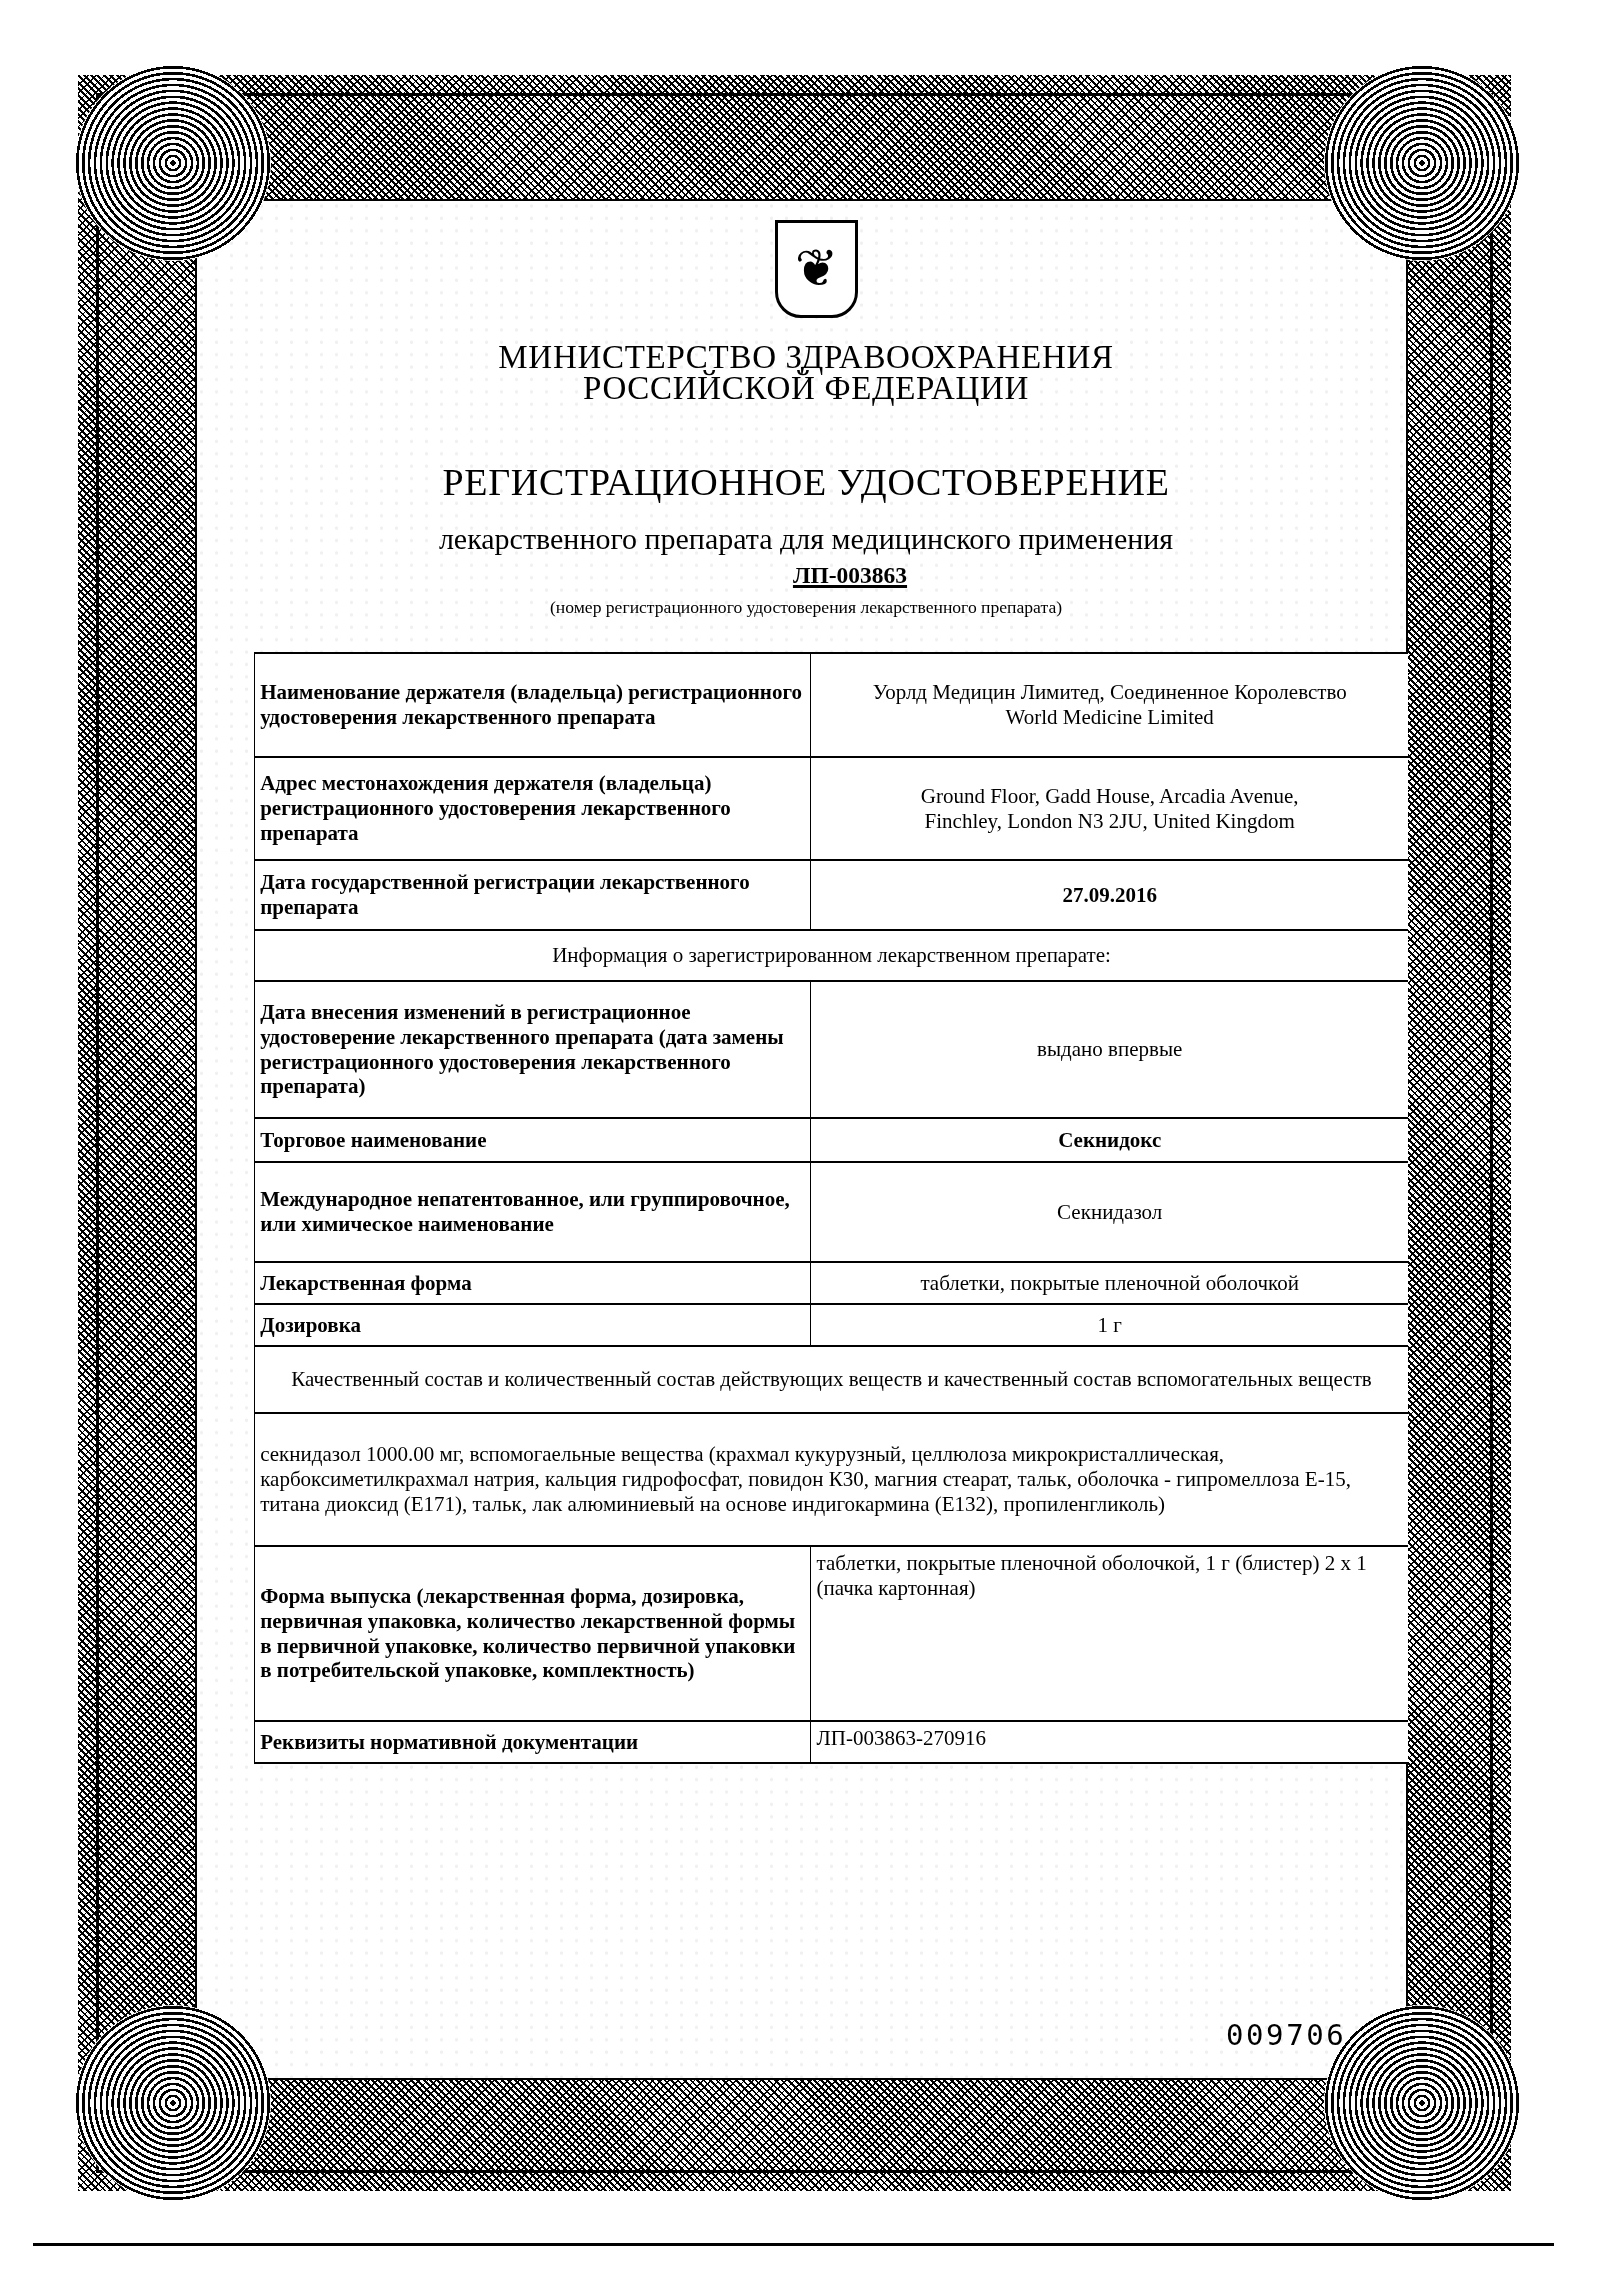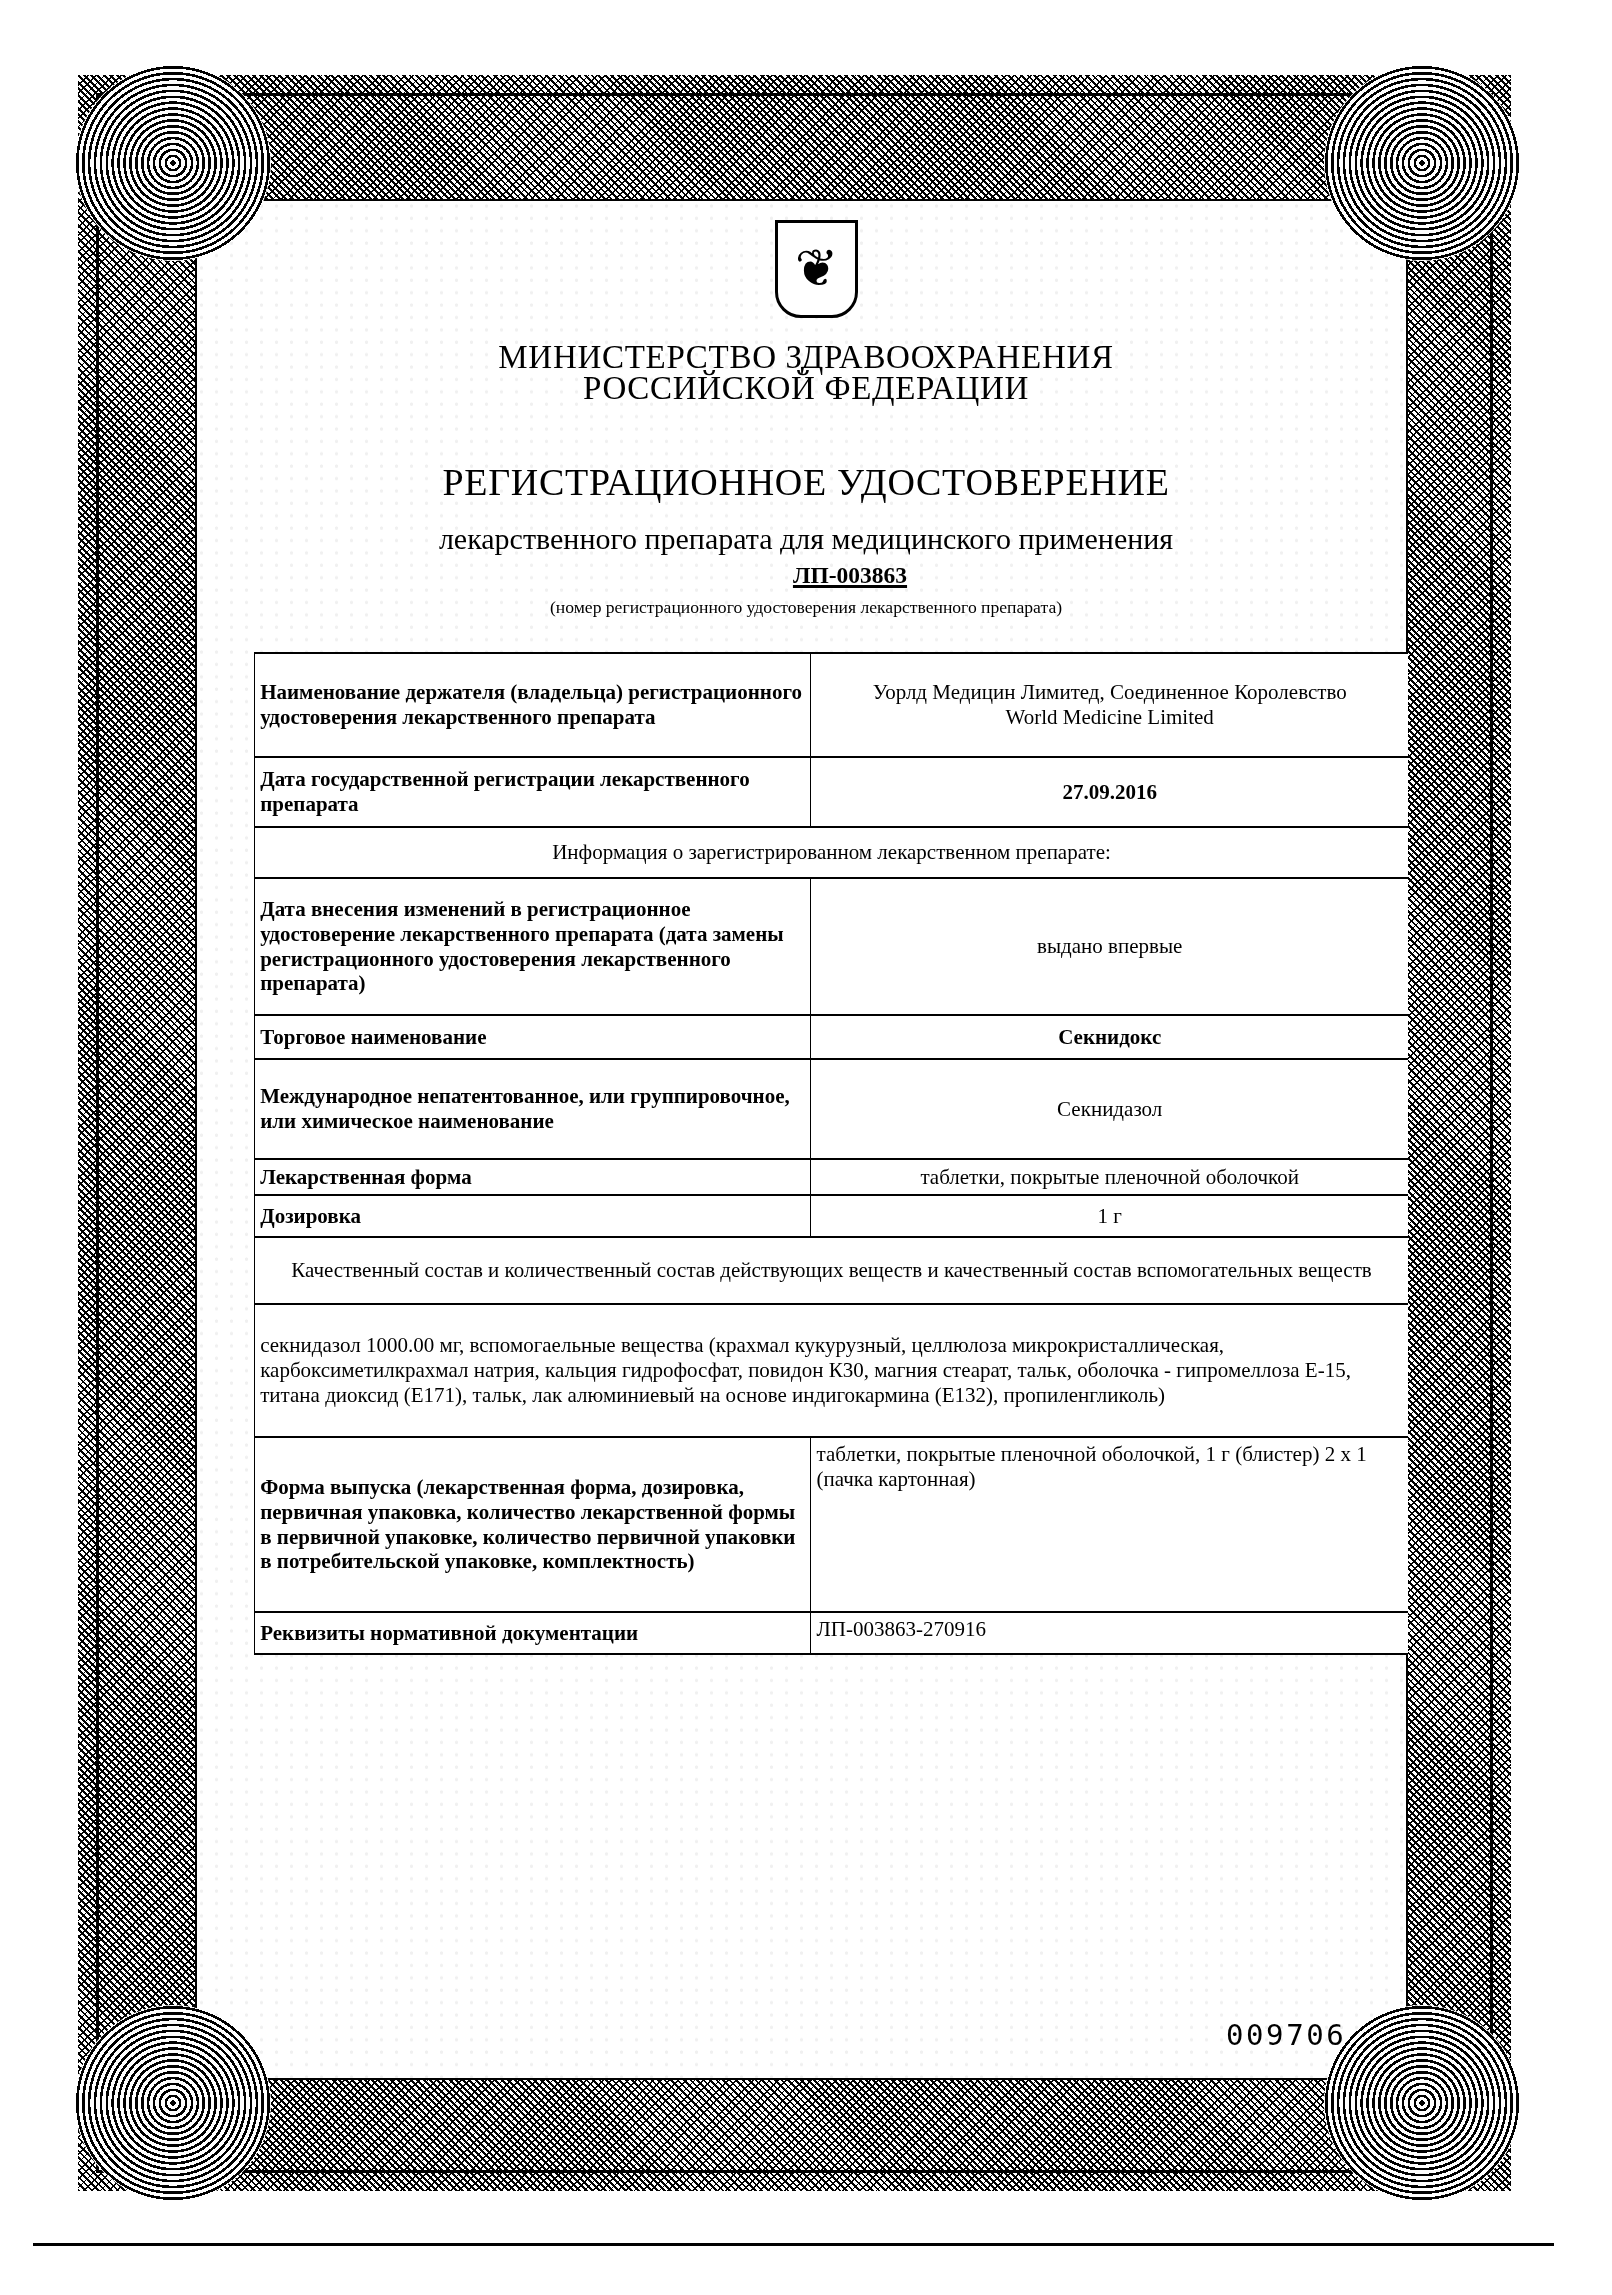--- a/index.html
+++ b/index.html
@@ -64,40 +64,47 @@
 
 <table class="cert">
   <tbody>
       <tr style="height:104px">
     <td class="l">Наименование держателя (владельца) регистрационного удостоверения лекарственного препарата</td>
     <td class="r">
       <div>Уорлд Медицин Лимитед, Соединенное Королевство</div>
       <div>World Medicine Limited</div>
     </td>
   </tr>
+  <tr style="height:103px">
+    <td class="l">Адрес местонахождения держателя (владельца) регистрационного удостоверения лекарственного препарата</td>
+    <td class="r">
+      <div>Ground Floor, Gadd House, Arcadia Avenue,</div>
+      <div>Finchley, London N3 2JU, United Kingdom</div>
+    </td>
+  </tr>
   <tr style="height:70px">
     <td class="l">Дата государственной регистрации лекарственного препарата</td>
     <td class="r b">27.09.2016</td>
   </tr>
   <tr style="height:51px">
     <td colspan="2" class="full">Информация о зарегистрированном лекарственном препарате:</td>
   </tr>
   <tr style="height:137px">
     <td class="l">Дата внесения изменений в регистрационное удостоверение лекарственного препарата (дата замены регистрационного удостоверения лекарственного препарата)</td>
     <td class="r">выдано впервые</td>
   </tr>
   <tr style="height:44px">
     <td class="l">Торговое наименование</td>
     <td class="r b">Секнидокс</td>
   </tr>
   <tr style="height:100px">
     <td class="l">Международное непатентованное, или группировочное, или химическое наименование</td>
     <td class="r">Секнидазол</td>
   </tr>
-  <tr style="height:36px">
+  <tr style="height:42px">
     <td class="l">Лекарственная форма</td>
     <td class="r">таблетки, покрытые пленочной оболочкой</td>
   </tr>
   <tr style="height:42px">
     <td class="l">Дозировка</td>
     <td class="r">1 г</td>
   </tr>
   <tr style="height:67px">
     <td colspan="2" class="full left">Качественный состав и количественный состав действующих веществ и качественный состав вспомогательных веществ</td>
   </tr>

